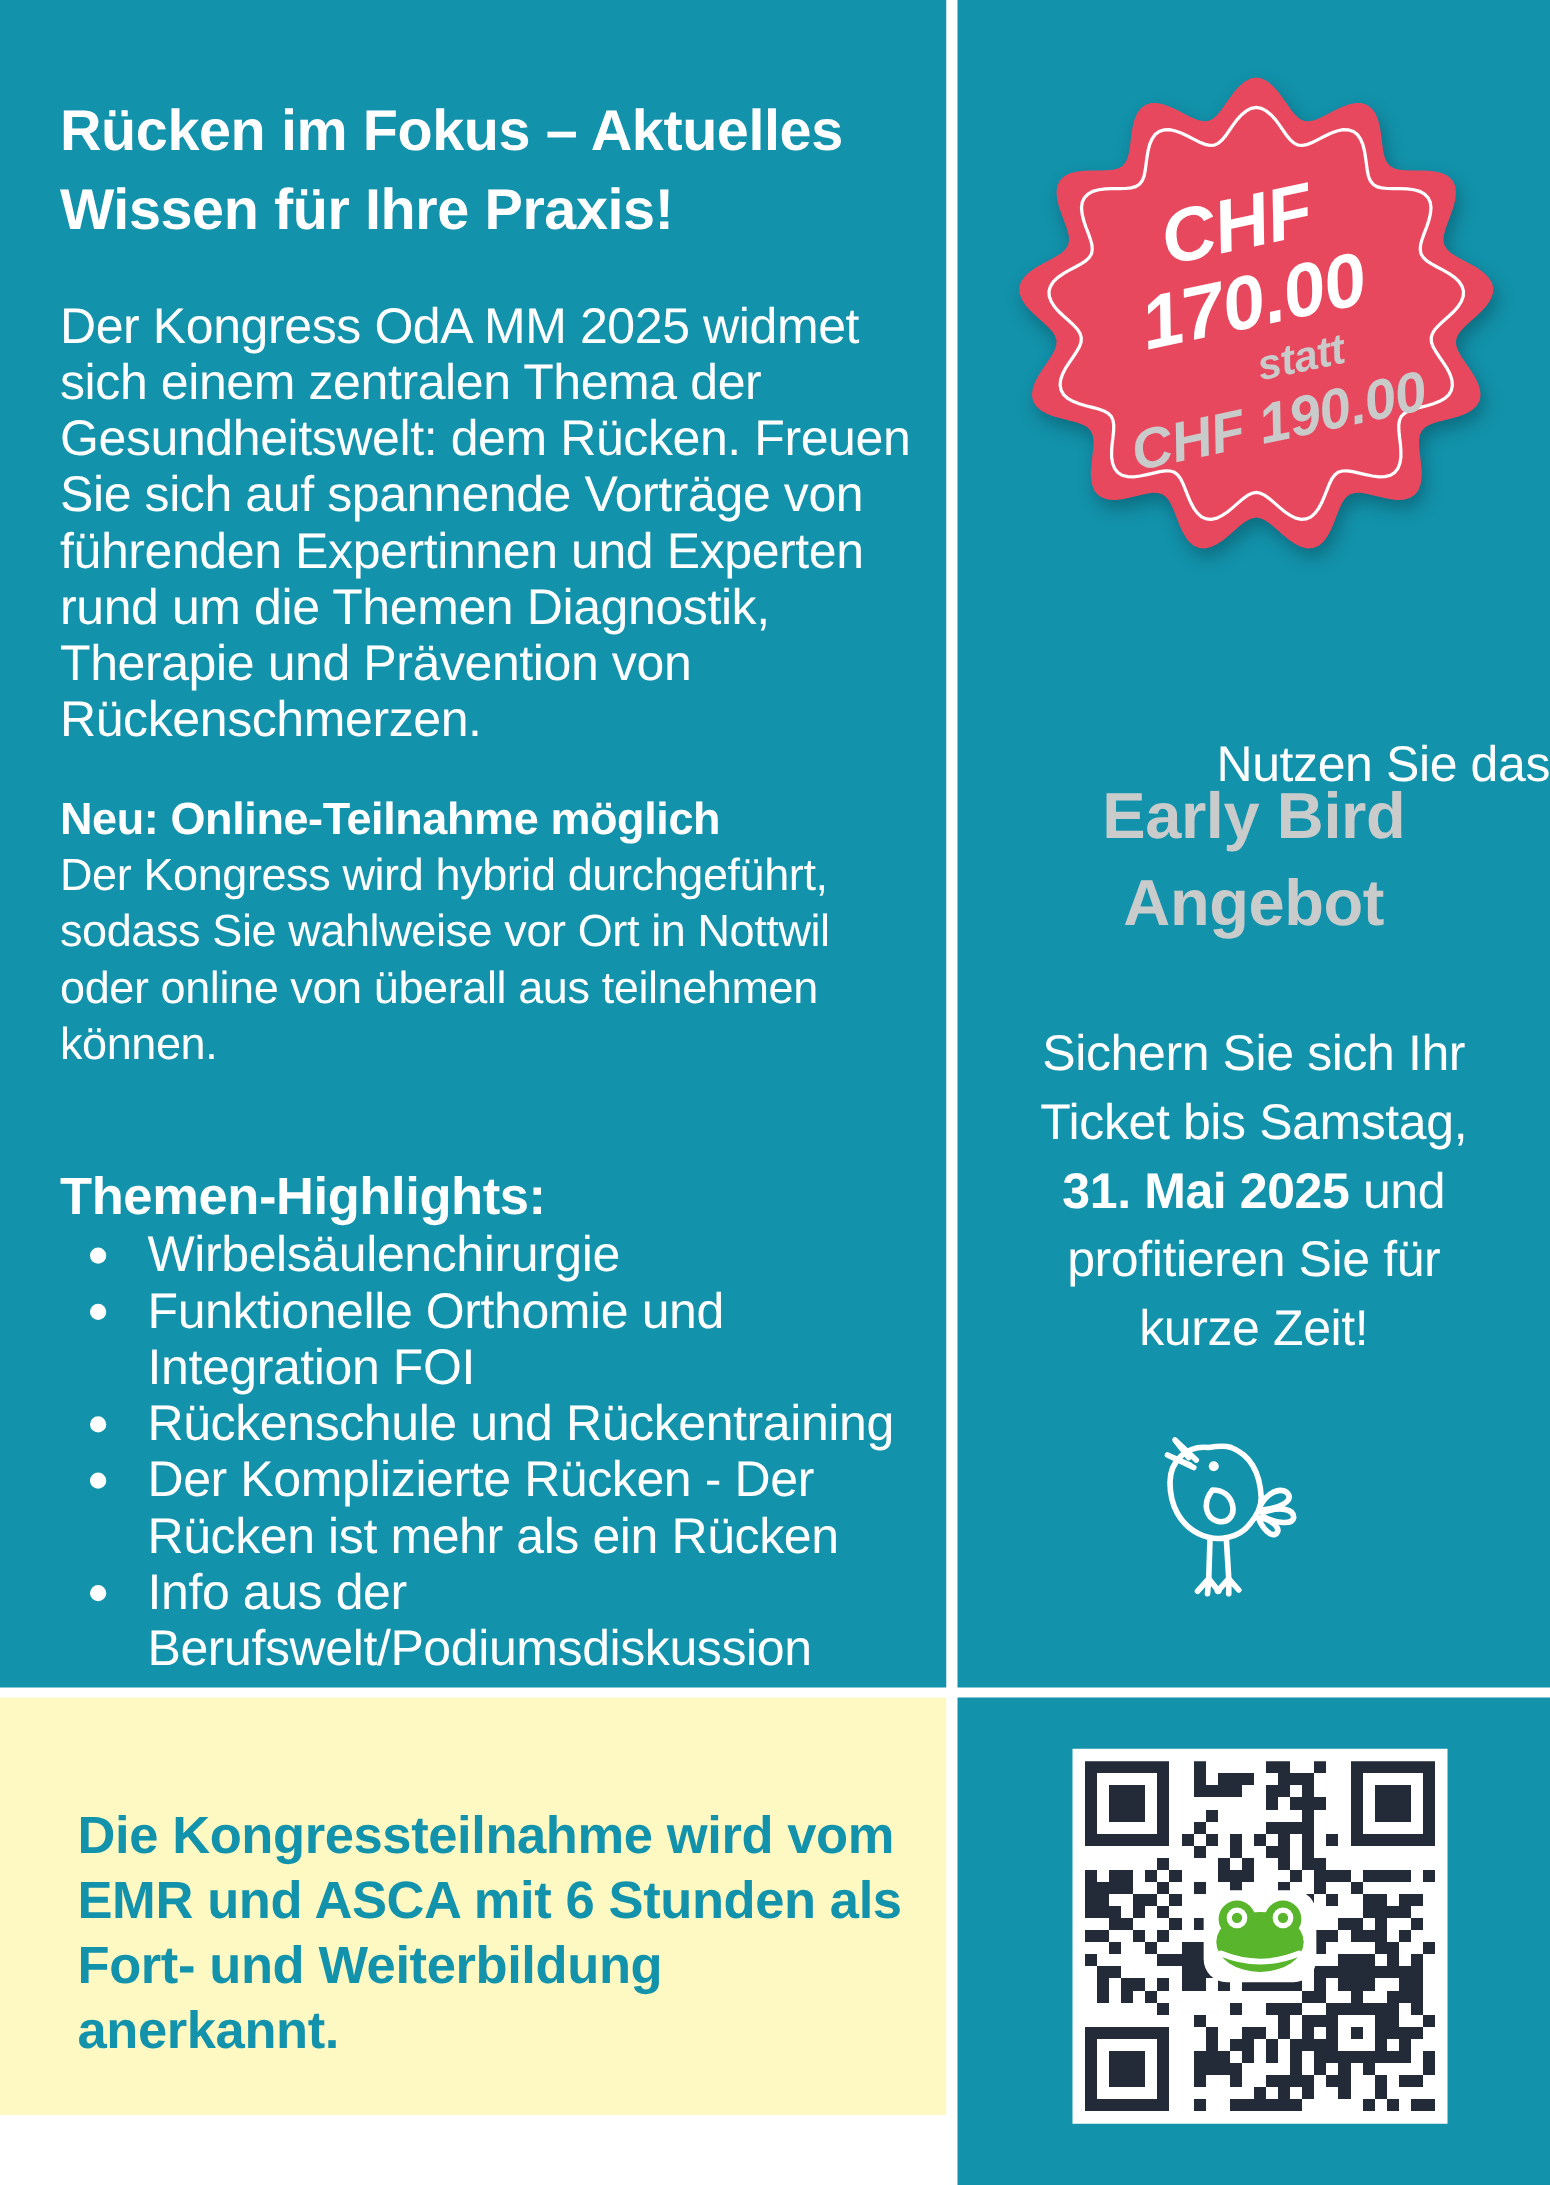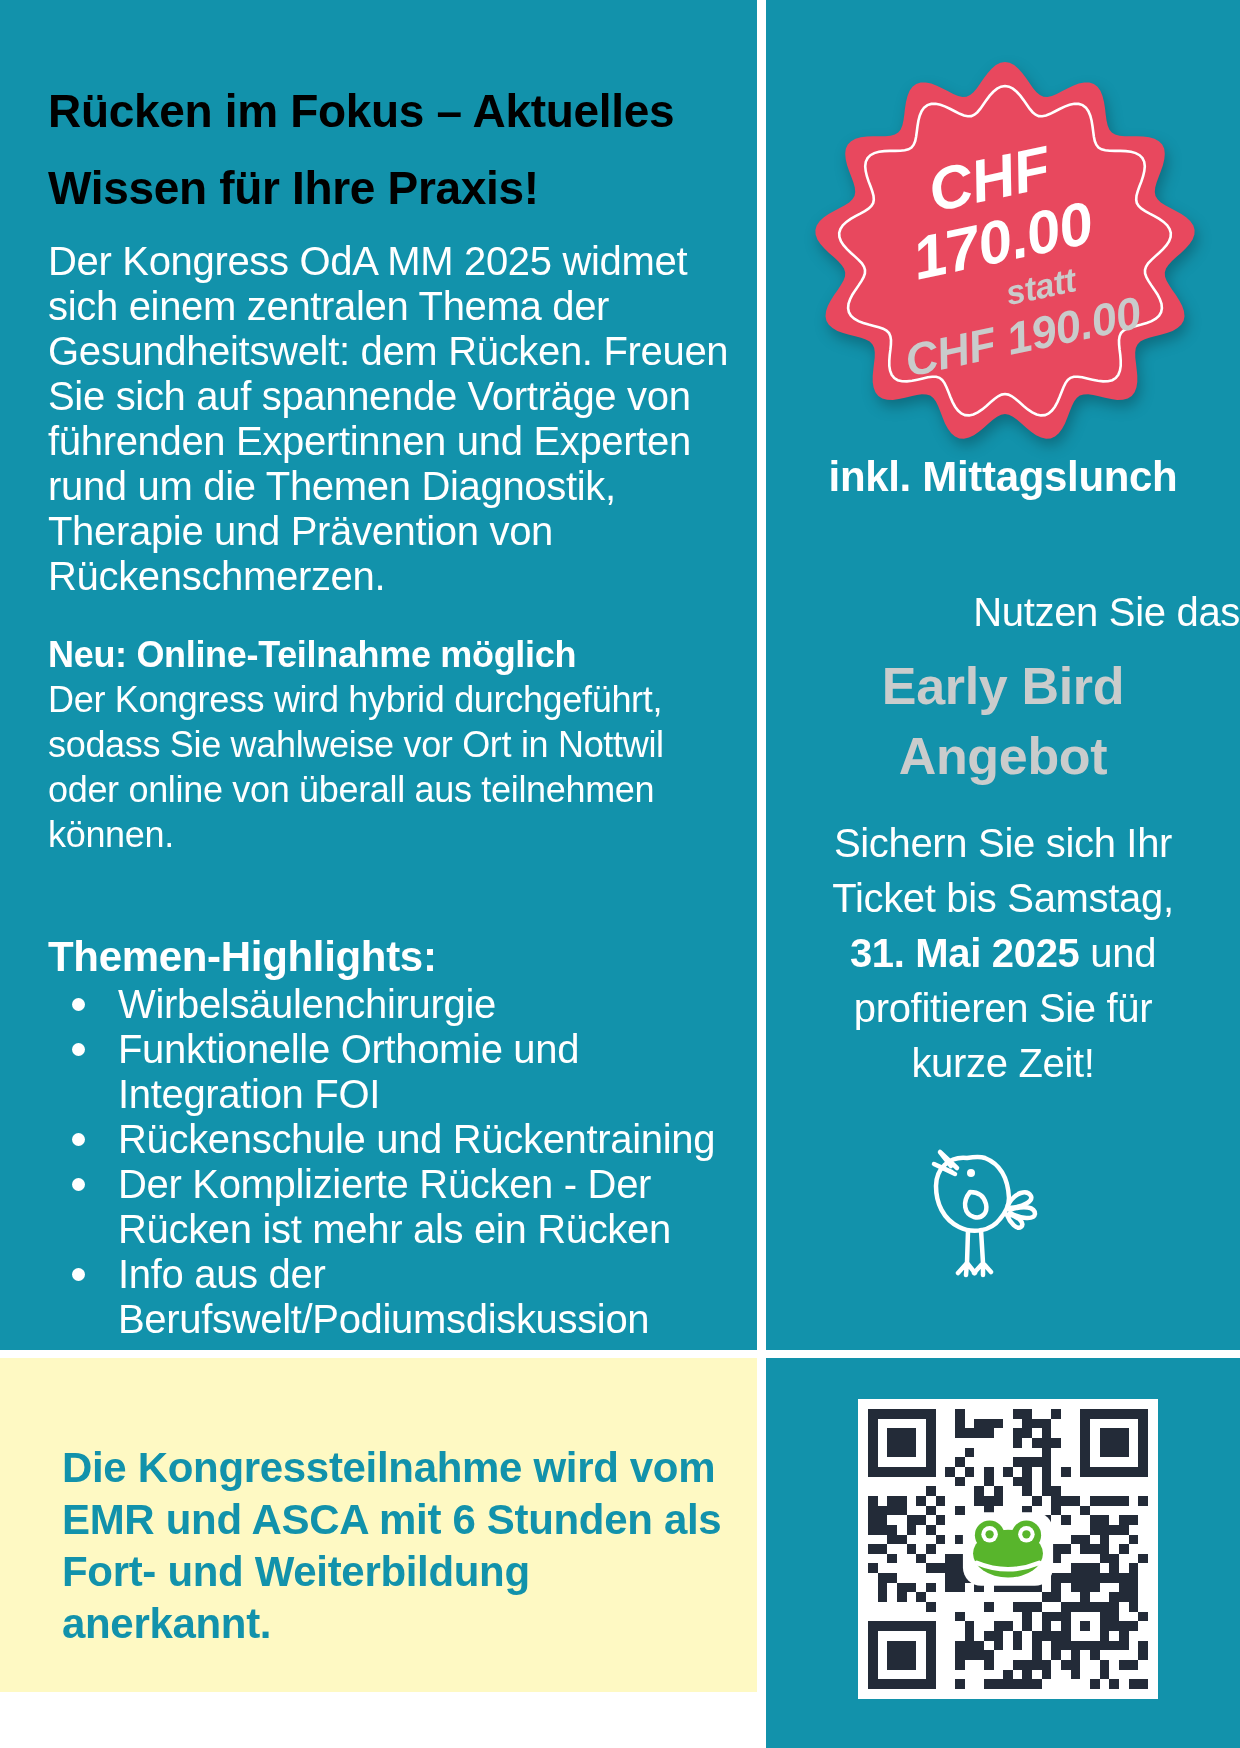--- a/index.html
+++ b/index.html
@@ -8,22 +8,22 @@
     font-family:"Liberation Sans", sans-serif;overflow:hidden;
     letter-spacing:-0.02em;
   }
   .panel{position:absolute;overflow:hidden;}
   #panel-left{left:0;top:0;width:757px;height:1350px;background:#1292ab;}
   #panel-right{left:766px;top:0;width:474px;height:1350px;background:#1292ab;}
   #panel-bottom-left{left:0;top:1358px;width:757px;height:334px;background:#fef9c3;}
   #panel-bottom-right{left:766px;top:1358px;width:474px;height:390px;background:#1292ab;}
   .pre{white-space:pre-line;}
   
-  .l-heading{position:absolute;left:48px;top:73px;width:690px;color:#000000;
-    font-size:46px;font-weight:bold;line-height:77px;}
+  .l-heading{position:absolute;left:48px;top:73px;width:690px;color:#ffffff;
+    font-size:46px;font-weight:bold;line-height:63px;}
   .l-intro{position:absolute;left:48px;top:239px;width:700px;color:#ffffff;
     font-size:40px;line-height:45px;}
   .l-online{position:absolute;left:48px;top:632px;width:700px;color:#fff;
     font-size:36px;line-height:45px;}
   .l-online .subhead{font-weight:bold;}
   .l-hl-title{position:absolute;left:48px;top:933px;width:650px;color:#fff;
     font-size:42px;font-weight:bold;line-height:47px;}
   .hl-list{position:absolute;left:118px;top:982px;width:610px;color:#fff;
     font-size:40px;line-height:45px;}
   .hl-item{position:relative;white-space:pre-line;}
@@ -38,21 +38,21 @@
     transform:rotate(-12deg);text-align:center;padding-top:6px;box-sizing:border-box;}
   .badge-cur{color:#fff;font-size:60px;font-weight:bold;font-style:italic;line-height:62px;}
   .badge-price{color:#fff;font-size:60px;font-weight:bold;font-style:italic;line-height:64px;}
   .badge-statt{color:#c9cbcb;font-size:34px;font-weight:bold;font-style:italic;line-height:40px;
     transform:translateX(28px);}
   .badge-old{color:#c9cbcb;font-size:45px;font-weight:bold;font-style:italic;line-height:52px;}
   .r-lunch{position:absolute;left:0;top:453px;width:474px;text-align:center;color:#fff;
     font-size:42px;font-weight:bold;}
   .r-lead{position:absolute;left:0;top:590px;width:474px;text-align:right;color:#fff;
     font-size:40px;}
-  .r-offer{position:absolute;left:0;top:651px;width:474px;text-align:center;color:#cacccc;
+  .r-offer{position:absolute;left:0;top:618px;width:474px;text-align:center;color:#cacccc;
     font-size:52px;font-weight:bold;line-height:70px;}
   .r-ticket{position:absolute;left:27px;top:816px;width:420px;text-align:center;color:#fff;
     font-size:40px;line-height:55px;}
   .r-ticket b{font-weight:bold;}
   .bird{position:absolute;left:146px;top:1147px;width:126px;height:134px;}
   
   .recognition{position:absolute;left:62px;top:84px;width:660px;color:#1292ab;
     font-size:42px;font-weight:bold;line-height:52px;}
   .qr-plate{position:absolute;left:92px;top:41px;width:300px;height:300px;background:#fff;}
   .qr-plate svg.qr{position:absolute;left:10px;top:10px;}
@@ -98,21 +98,20 @@
       <path id="badge-outer" fill="#e8485e" d="M376.0,200.0L371.3,204.1L367.0,208.1L363.4,211.9L361.0,215.6L359.8,219.4L360.0,223.4L361.5,227.6L364.1,232.1L367.3,237.0L370.9,242.1L374.3,247.5L377.1,252.8L378.9,258.1L379.5,263.2L378.6,267.7L376.2,271.7L372.5,275.1L367.6,277.9L361.9,280.1L355.8,281.8L349.8,283.3L344.1,284.8L339.2,286.5L335.3,288.6L332.5,291.5L330.8,295.1L330.2,299.5L330.3,304.7L331.0,310.5L331.7,316.7L332.3,323.0L332.3,329.1L331.4,334.6L329.6,339.3L326.7,343.0L322.7,345.4L317.8,346.7L312.2,346.9L306.2,346.1L300.0,344.8L293.9,343.3L288.2,342.0L283.1,341.2L278.6,341.4L274.8,342.6L271.7,345.0L269.1,348.6L266.8,353.3L264.6,358.7L262.4,364.6L260.0,370.4L257.1,375.8L253.8,380.3L250.0,383.6L245.7,385.4L241.1,385.8L236.1,384.6L231.1,382.2L226.1,378.7L221.2,374.7L216.5,370.6L212.1,366.7L207.9,363.7L203.9,361.7L200.0,361.0L196.1,361.7L192.1,363.7L187.9,366.7L183.5,370.6L178.8,374.7L173.9,378.7L168.9,382.2L163.9,384.6L158.9,385.8L154.3,385.4L150.0,383.6L146.2,380.3L142.9,375.8L140.0,370.4L137.6,364.6L135.4,358.7L133.2,353.3L130.9,348.6L128.3,345.0L125.2,342.6L121.4,341.4L116.9,341.2L111.8,342.0L106.1,343.3L100.0,344.8L93.8,346.1L87.8,346.9L82.2,346.7L77.3,345.4L73.3,343.0L70.4,339.3L68.6,334.6L67.7,329.1L67.7,323.0L68.3,316.7L69.0,310.5L69.7,304.7L69.8,299.5L69.2,295.1L67.5,291.5L64.7,288.6L60.8,286.5L55.9,284.8L50.2,283.3L44.2,281.8L38.1,280.1L32.4,277.9L27.5,275.1L23.8,271.7L21.4,267.7L20.5,263.2L21.1,258.1L22.9,252.8L25.7,247.5L29.1,242.1L32.7,237.0L35.9,232.1L38.5,227.6L40.0,223.4L40.2,219.4L39.0,215.6L36.6,211.9L33.0,208.1L28.7,204.1L24.0,200.0L19.4,195.6L15.4,191.1L12.4,186.4L10.6,181.6L10.4,177.0L11.7,172.5L14.6,168.3L18.6,164.5L23.6,161.0L29.1,157.9L34.7,155.0L39.8,152.2L44.2,149.4L47.4,146.3L49.5,142.9L50.2,139.0L49.8,134.6L48.4,129.5L46.4,124.1L44.2,118.2L42.1,112.2L40.7,106.3L40.2,100.7L40.8,95.7L42.8,91.5L46.1,88.2L50.5,85.8L55.9,84.3L61.9,83.5L68.3,83.3L74.5,83.3L80.4,83.2L85.5,82.7L89.9,81.6L93.2,79.5L95.7,76.4L97.4,72.2L98.5,67.2L99.3,61.4L100.0,55.2L101.0,48.9L102.5,43.0L104.6,37.8L107.5,33.7L111.2,30.9L115.7,29.4L120.7,29.4L126.2,30.6L131.9,32.7L137.6,35.4L143.1,38.3L148.3,41.0L153.1,43.0L157.5,43.9L161.5,43.7L165.1,42.1L168.5,39.2L171.9,35.2L175.2,30.4L178.8,25.3L182.6,20.2L186.6,15.7L190.9,12.1L195.4,9.8L200.0,9.0L204.6,9.8L209.1,12.1L213.4,15.7L217.4,20.2L221.2,25.3L224.8,30.4L228.1,35.2L231.5,39.2L234.9,42.1L238.5,43.7L242.5,43.9L246.9,43.0L251.7,41.0L256.9,38.3L262.4,35.4L268.1,32.7L273.8,30.6L279.3,29.4L284.3,29.4L288.8,30.9L292.5,33.7L295.4,37.8L297.5,43.0L299.0,48.9L300.0,55.2L300.7,61.4L301.5,67.2L302.6,72.2L304.3,76.4L306.8,79.5L310.1,81.6L314.5,82.7L319.6,83.2L325.5,83.3L331.7,83.3L338.1,83.5L344.1,84.3L349.5,85.8L353.9,88.2L357.2,91.5L359.2,95.7L359.8,100.7L359.3,106.3L357.9,112.2L355.8,118.2L353.6,124.1L351.6,129.5L350.2,134.6L349.8,139.0L350.5,142.9L352.6,146.3L355.8,149.4L360.2,152.2L365.3,155.0L370.9,157.9L376.4,161.0L381.4,164.5L385.4,168.3L388.3,172.5L389.6,177.0L389.4,181.6L387.6,186.4L384.6,191.1L380.6,195.6L376.0,200.0Z"></path>
       <path id="badge-inner" fill="none" stroke="#ffffff" stroke-width="2.6" d="M354.0,200.0L349.9,203.6L346.2,207.1L343.1,210.4L341.0,213.7L340.0,217.0L340.1,220.5L341.4,224.2L343.6,228.1L346.4,232.4L349.5,236.9L352.5,241.5L354.9,246.2L356.5,250.8L356.9,255.2L356.1,259.2L354.1,262.7L350.8,265.7L346.6,268.1L341.7,270.0L336.4,271.6L331.1,272.9L326.2,274.2L321.9,275.7L318.5,277.6L316.0,280.1L314.6,283.3L314.0,287.1L314.1,291.6L314.6,296.7L315.3,302.1L315.7,307.6L315.7,312.9L314.9,317.7L313.3,321.8L310.7,325.0L307.3,327.2L303.0,328.3L298.1,328.4L292.9,327.8L287.5,326.7L282.2,325.5L277.2,324.3L272.7,323.7L268.8,323.8L265.5,324.8L262.8,327.0L260.5,330.1L258.5,334.2L256.6,338.9L254.6,344.0L252.4,349.1L249.9,353.7L247.0,357.6L243.7,360.5L240.0,362.1L235.9,362.4L231.6,361.5L227.2,359.3L222.8,356.4L218.6,352.9L214.5,349.3L210.6,346.0L206.9,343.3L203.4,341.6L200.0,341.0L196.6,341.6L193.1,343.3L189.4,346.0L185.5,349.3L181.4,352.9L177.2,356.4L172.8,359.3L168.4,361.5L164.1,362.4L160.0,362.1L156.3,360.5L153.0,357.6L150.1,353.7L147.6,349.1L145.4,344.0L143.4,338.9L141.5,334.2L139.5,330.1L137.2,327.0L134.5,324.8L131.2,323.8L127.3,323.7L122.8,324.3L117.8,325.5L112.5,326.7L107.1,327.8L101.9,328.4L97.0,328.3L92.7,327.2L89.3,325.0L86.7,321.8L85.1,317.7L84.3,312.9L84.3,307.6L84.7,302.1L85.4,296.7L85.9,291.6L86.0,287.1L85.4,283.3L84.0,280.1L81.5,277.6L78.1,275.7L73.8,274.2L68.9,272.9L63.6,271.6L58.3,270.0L53.4,268.1L49.2,265.7L45.9,262.7L43.9,259.2L43.1,255.2L43.5,250.8L45.1,246.2L47.5,241.5L50.5,236.9L53.6,232.4L56.4,228.1L58.6,224.2L59.9,220.5L60.0,217.0L59.0,213.7L56.9,210.4L53.8,207.1L50.1,203.6L46.0,200.0L42.0,196.2L38.5,192.2L35.9,188.1L34.4,183.9L34.2,179.9L35.4,176.0L37.8,172.3L41.4,168.9L45.7,165.9L50.5,163.1L55.3,160.6L59.8,158.1L63.5,155.7L66.4,153.0L68.2,150.0L68.8,146.6L68.5,142.7L67.3,138.3L65.6,133.5L63.6,128.4L61.9,123.2L60.7,118.1L60.2,113.2L60.8,108.8L62.6,105.1L65.4,102.2L69.3,100.1L74.0,98.8L79.2,98.1L84.7,97.9L90.2,97.9L95.3,97.8L99.8,97.3L103.5,96.3L106.5,94.5L108.7,91.7L110.2,88.1L111.1,83.7L111.8,78.7L112.5,73.3L113.4,67.8L114.7,62.7L116.6,58.2L119.1,54.6L122.4,52.1L126.3,50.9L130.7,50.8L135.4,51.8L140.4,53.6L145.4,56.0L150.2,58.5L154.8,60.8L159.0,62.5L162.8,63.3L166.3,63.1L169.4,61.7L172.4,59.2L175.4,55.7L178.3,51.6L181.4,47.1L184.7,42.7L188.3,38.8L192.1,35.7L196.0,33.7L200.0,33.0L204.0,33.7L207.9,35.7L211.7,38.8L215.3,42.7L218.6,47.1L221.7,51.6L224.6,55.7L227.6,59.2L230.6,61.7L233.7,63.1L237.2,63.3L241.0,62.5L245.2,60.8L249.8,58.5L254.6,56.0L259.6,53.6L264.6,51.8L269.3,50.8L273.7,50.9L277.6,52.1L280.9,54.6L283.4,58.2L285.3,62.7L286.6,67.8L287.5,73.3L288.2,78.7L288.9,83.7L289.8,88.1L291.3,91.7L293.5,94.5L296.5,96.3L300.2,97.3L304.7,97.8L309.8,97.9L315.3,97.9L320.8,98.1L326.0,98.8L330.7,100.1L334.6,102.2L337.4,105.1L339.2,108.8L339.8,113.2L339.3,118.1L338.1,123.2L336.4,128.4L334.4,133.5L332.7,138.3L331.5,142.7L331.2,146.6L331.8,150.0L333.6,153.0L336.5,155.7L340.2,158.1L344.7,160.6L349.5,163.1L354.3,165.9L358.6,168.9L362.2,172.3L364.6,176.0L365.8,179.9L365.6,183.9L364.1,188.1L361.5,192.2L358.0,196.2L354.0,200.0Z"></path>
     </svg>
     <div class="badge-text">
       <div class="badge-cur">CHF</div>
       <div class="badge-price">170.00</div>
       <div class="badge-statt">statt</div>
       <div class="badge-old">CHF 190.00</div>
     </div>
   </div>
-  <div class="r-lunch">inkl. Mittagslunch</div>
   <div class="r-lead">Nutzen Sie das</div>
   <div class="r-offer pre">Early Bird
 Angebot</div>
   <div class="r-ticket pre"><span>Sichern Sie sich Ihr
 Ticket bis Samstag,
 </span><b>31. Mai 2025</b><span> und
 profitieren Sie für
 kurze Zeit!</span></div>
   <svg class="bird" viewBox="0 0 126 134" fill="none" stroke="#ffffff" stroke-width="4.5" stroke-linecap="round" stroke-linejoin="round">
     <path d="M55 11 C 37 9, 24 22, 24 39 C 24 56, 31 72, 47 80 C 61 87, 79 84, 88 72 C 94 65, 97 58, 97 51 C 96 31, 88 17, 73 11 C 67 9, 61 10, 55 11 Z"></path>

